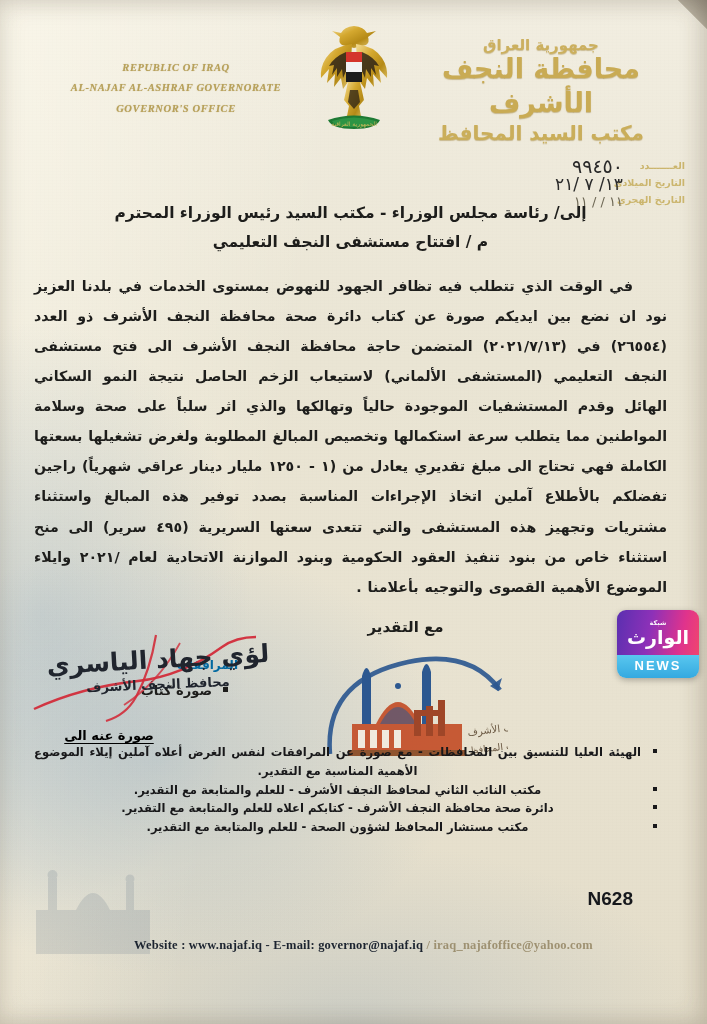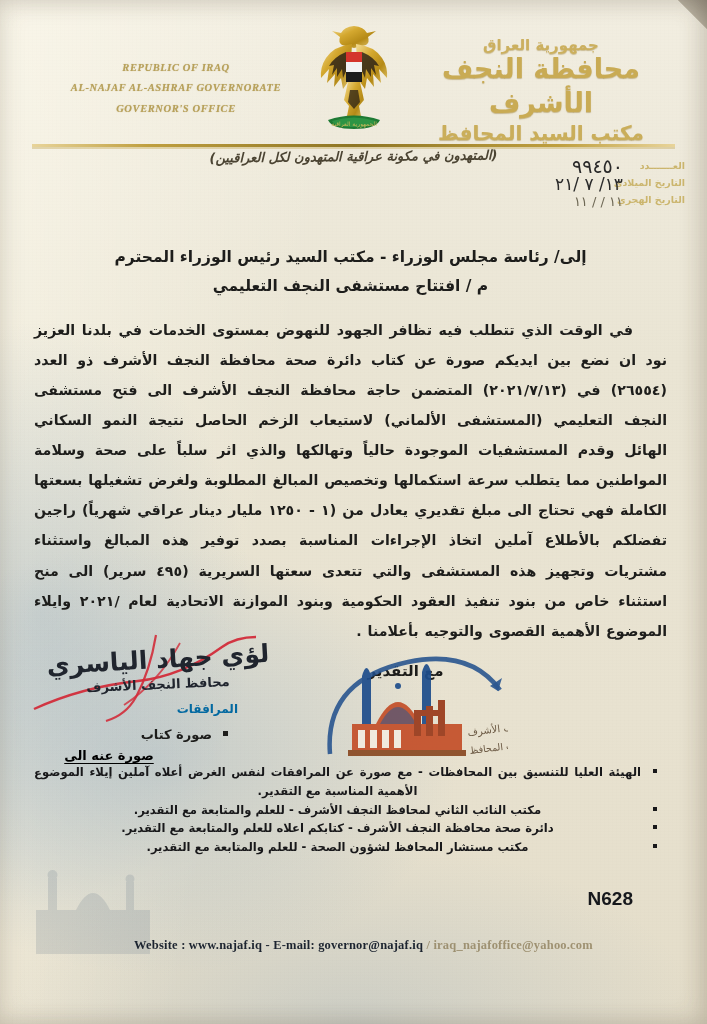--- a/index.html
+++ b/index.html
@@ -236,21 +236,21 @@
     position: absolute;
     left: 318px; top: 650px;
     width: 190px; height: 140px;
     z-index: 6;
     opacity: .93;
   }
 
   
   .cc-block {
     position: absolute;
-    right: 30px; top: 748px;
+    right: 30px; top: 728px;
     left: 34px;
     z-index: 6;
   }
   .cc-title {
     width: 120px;
     margin-right: auto; margin-left: auto;
     text-align: center;
     font-size: 13px;
     font-weight: bold;
     text-decoration: underline;
@@ -413,24 +413,20 @@
         <div>GOVERNOR'S OFFICE</div>
       </div>
 
       <div class="lh-ar">
         <div class="l1">جمهورية العراق</div>
         <div class="l2">محافظة النجف الأشرف</div>
         <div class="l3">مكتب السيد المحافظ</div>
       </div>
     </div>
 
-    <div class="rule-wrap">
-      <div class="gold-rule"></div>
-      <div class="motto">(المتهدون في مكونة عراقية المتهدون لكل العراقيين)</div>
-    </div>
 
     <div class="refblock">
       <div class="ref-row">
         <span class="ref-label">العـــــــدد</span>
         <span class="ref-val">٩٩٤٥٠</span>
       </div>
       <div class="ref-row">
         <span class="ref-label">التاريخ الميلادي</span>
         <span class="ref-val small">١٣/ ٧ /٢١</span>
       </div>
@@ -513,18 +509,25 @@
     <div class="footer-rule"></div>
     <div class="footer">
       <span>Website :</span>
       <span>www.najaf.iq</span>
       <span>-</span>
       <span>E-mail:</span>
       <span>governor@najaf.iq</span>
       <span class="fade">/ iraq_najafoffice@yahoo.com</span>
     </div>
 
+    <div class="watermark">
+      <div class="wm-top">
+        <div class="wm-sub">شبكة</div>
+        <div class="wm-main">الوارث</div>
+      </div>
+      <div class="wm-bot">NEWS</div>
+    </div>
 
   </div>
 
   <div class="corner-fold"></div>
   <div class="edge-shadow"></div>
 </div>
 
 </body></html>

